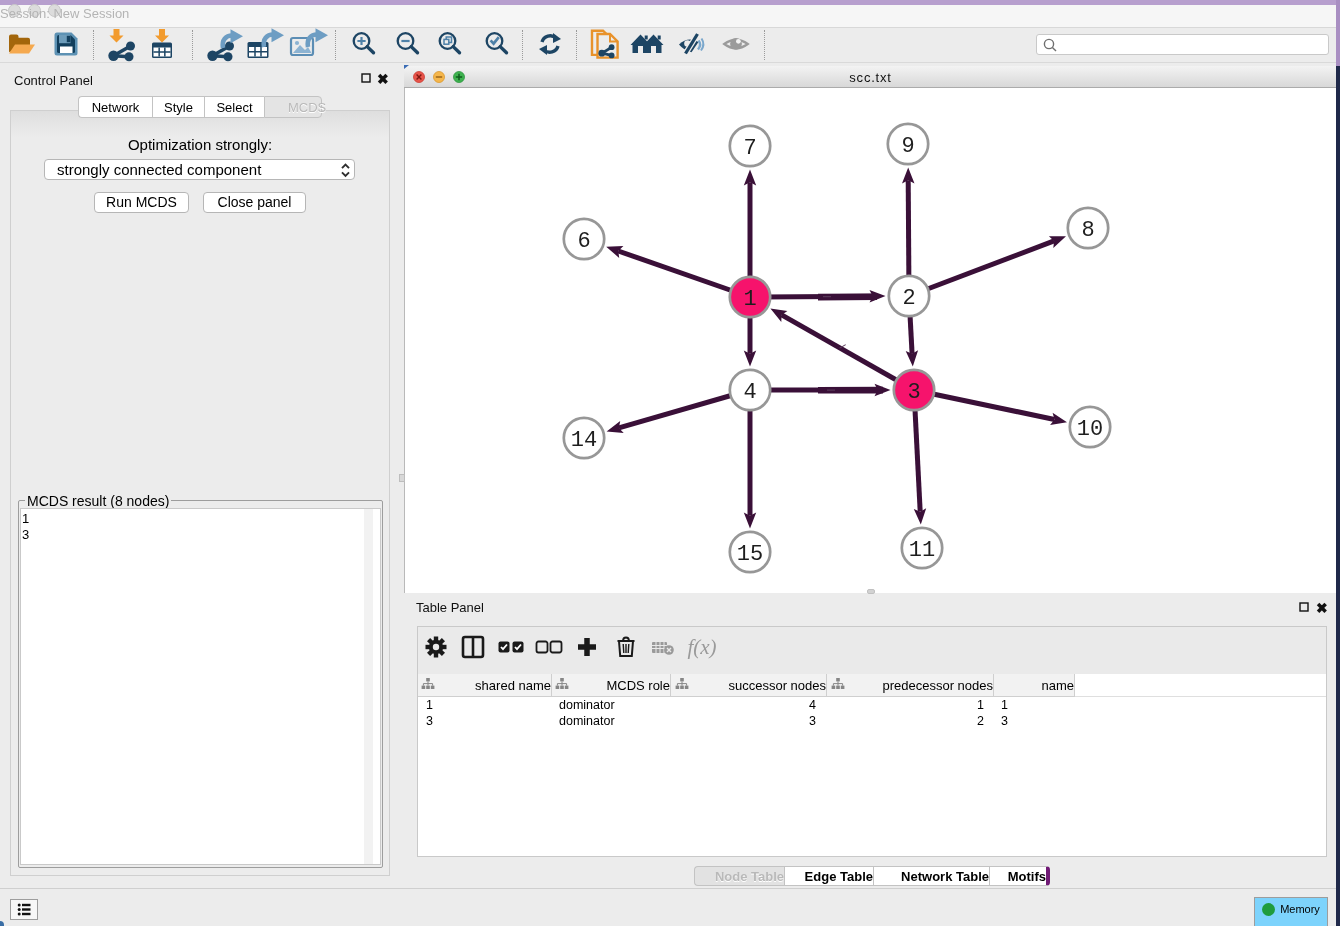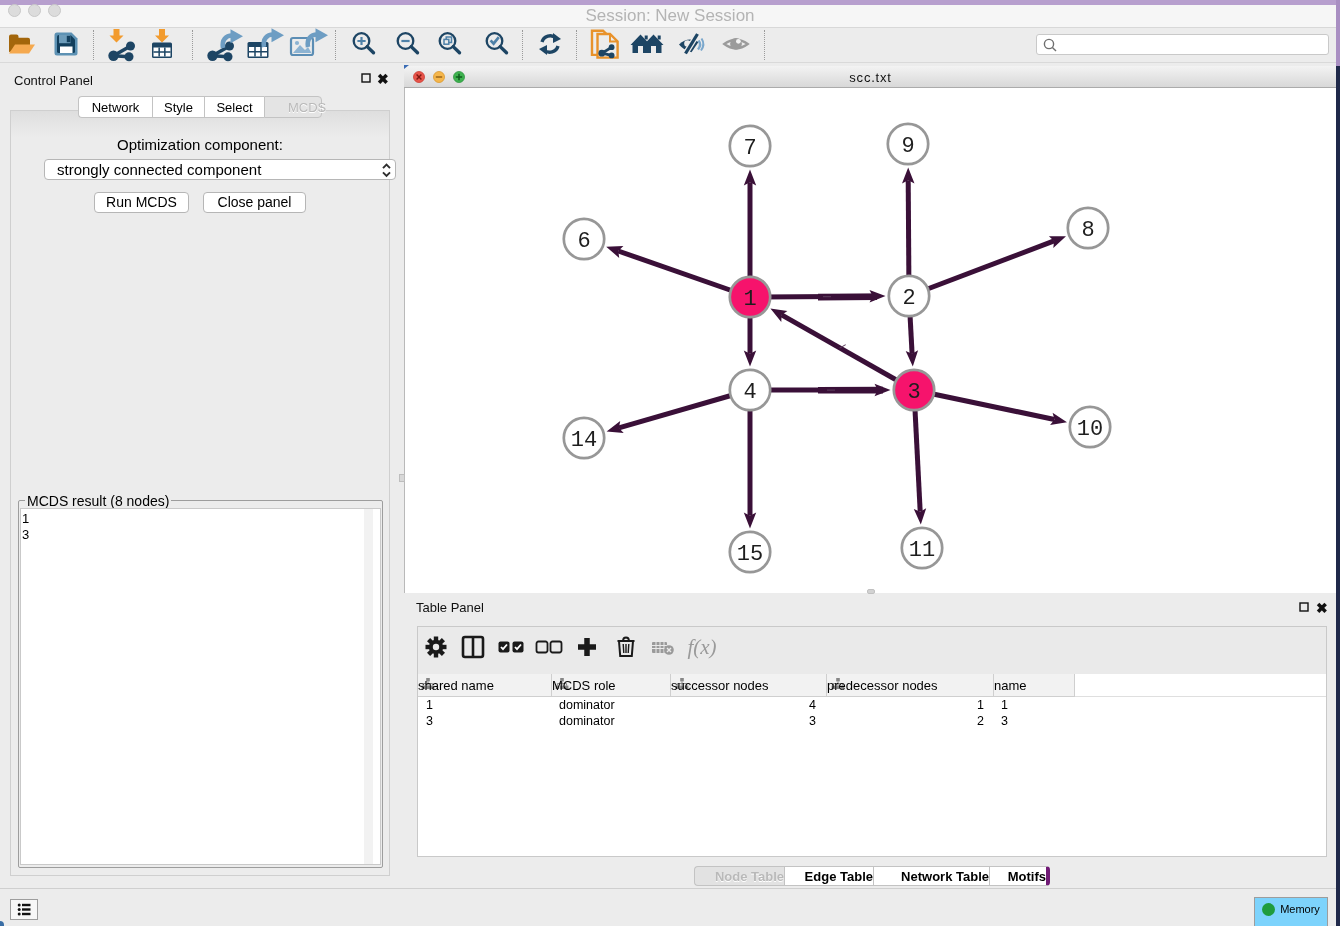--- a/index.html
+++ b/index.html
@@ -6,35 +6,35 @@
 html,body { width:1340px; height:926px; overflow:hidden; }
 body { font-family:"Liberation Sans", sans-serif; background:#ececec; position:relative; }
 .abs { position:absolute; }
 
 
 #purple { left:0; top:0; width:1340px; height:5px; background:#b79fce; }
 #rpurple { left:1336px; top:0px; width:4px; height:66px; background:#a98fc2; z-index:6; }
 #rdark { left:1336px; top:66px; width:4px; height:860px; background:#20294a; z-index:6; }
 #titlebar { left:0; top:5px; width:1340px; height:23px; background:#f6f6f6; border-bottom:1px solid #d8d8d8; }
 .tl { width:13px; height:13px; border-radius:50%; background:#dcdcdc; border:1px solid #c8c8c8; top:4px; }
-#title { width:1340px; text-align:center; top:6px; color:#b4b4b4; font-size:17px; }
+#title { width:1340px; top:6px; color:#b4b4b4; font-size:13px; }
 #toolbar { left:0; top:28px; width:1340px; height:35px; background:#ececec; border-bottom:1px solid #d9d9d9; }
 .tsep { top:30px; width:0; height:30px; border-left:1px dotted #9a9a9a; }
 #search { left:1036px; top:34px; width:293px; height:21px; background:#fff; border:1px solid #c9c9c9; border-radius:3px; }
 #search svg { position:absolute; left:6px; top:3px; }
 
 
 #cp-title { left:14px; top:73px; font-size:13px; color:#111; }
 #cp-sq { left:361px; top:73px; }
 #cp-x { left:377px; top:71px; font-size:14px; font-weight:bold; color:#111; }
 .tab { position:absolute; top:96px; height:22px; z-index:3; background:#fff; border:1px solid #c3c3c3; border-right:none; font-size:13px; text-align:center; line-height:21px; color:#000; }
 #tab-mcds { background:#e4e4e4; color:#b9b9b9; border-right:1px solid #c3c3c3; border-radius:0 4px 4px 0; text-shadow:0 1px 0 #fff; }
 #cp-body { left:10px; top:110px; width:380px; height:766px; background:linear-gradient(#dedede, #ececec 26px); border:1px solid #cfcfcf; }
 #opt-label { left:0px; top:136px; width:400px; text-align:center; font-size:15px; color:#000; }
-#combo { left:44px; top:159px; width:352px; height:21px; background:#fff; border:1px solid #b6b6b6; border-radius:4px; font-size:15px; line-height:20px; padding-left:12px; color:#000; }
+#combo { left:44px; top:159px; width:311px; height:21px; background:#fff; border:1px solid #b6b6b6; border-radius:4px; font-size:15px; line-height:20px; padding-left:12px; color:#000; }
 .btn { position:absolute; height:21px; background:#fff; border:1px solid #b6b6b6; border-radius:4px; font-size:14px; text-align:center; line-height:19px; color:#000; }
 #fieldset { left:18px; top:500px; width:365px; height:368px; border:1px solid #9d9d9d; border-radius:2px; }
 #fs-legend { left:25px; top:493px; font-size:14px; background:#ececec; padding:0 2px; color:#000; }
 #fs-white { left:20px; top:508px; width:361px; height:357px; background:#fff; border:1px solid #c9c9c9; }
 #fs-scroll { left:364px; top:509px; width:9px; height:355px; background:#f2f2f2; }
 #fs-text { left:22px; top:511px; font-size:13px; line-height:16px; color:#000; }
 
 
 #netwin { left:404px; top:66px; width:932px; height:527px; background:#fff; border-left:1px solid #b9b9b9; }
 #net-titlebar { left:404px; top:66px; width:932px; height:22px; background:linear-gradient(#f3f3f3,#d8d8d8); border-bottom:1px solid #ababab; }
@@ -42,21 +42,21 @@
 
 
 #tp { left:405px; top:593px; width:931px; height:295px; background:#ececec; }
 #tp-title { left:416px; top:600px; font-size:13px; color:#111; }
 #tp-sq { left:1299px; top:602px; }
 #tp-x { left:1316px; top:600px; font-size:14px; font-weight:bold; color:#111; }
 #tbl-outer { left:417px; top:626px; width:910px; height:231px; background:#fff; border:1px solid #c9c9c9; }
 #tbl-toolbar { left:418px; top:627px; width:908px; height:47px; background:#eaeaea; }
 #tbl-header { left:418px; top:674px; width:657px; height:23px; background:#f2f2f2; border-bottom:1px solid #cfcfcf; }
 #tbl-header2 { left:1075px; top:674px; width:251px; height:23px; border-bottom:1px solid #dfdfdf; }
-.hcell { position:absolute; top:674px; height:23px; border-right:1px solid #cfcfcf; font-size:13px; text-align:left; line-height:23px; color:#000; }
+.hcell { position:absolute; top:674px; height:23px; border-right:1px solid #cfcfcf; font-size:13px; text-align:right; line-height:23px; color:#000; }
 .trow { position:absolute; font-size:12.5px; color:#000; height:17px; line-height:17px; }
 
 .btab { position:absolute; top:866px; height:20px; background:#fff; border:1px solid #c3c3c3; border-right:none; font-size:13px; font-weight:bold; text-align:right; line-height:19px; color:#000; }
 
 
 #statusbar { left:0; top:888px; width:1336px; height:38px; background:#ececec; border-top:1px solid #cfcfcf; }
 #listbtn { left:10px; top:899px; width:28px; height:21px; background:#f7f7f7; border:1px solid #9d9d9d; }
 #membtn { left:1254px; top:897px; width:74px; height:40px; background:#7dd3fc; border:1px solid #9d9d9d; font-size:11px; line-height:22px; text-align:center; color:#000; }
 </style>
 </head>
@@ -214,21 +214,21 @@
 <div class="abs" id="cp-title">Control Panel</div>
 <svg class="abs" id="cp-sq" width="11" height="11">
     <rect x="1" y="1" width="8" height="8" fill="none" stroke="#111" stroke-width="1.4"></rect>
   </svg>
 <div class="abs" id="cp-x">✖</div>
 <div class="abs tab" style="left:78px; width:74px; border-radius:4px 0 0 4px;">Network</div>
 <div class="abs tab" style="left:152px; width:52px;">Style</div>
 <div class="abs tab" style="left:204px; width:60px;">Select</div>
 <div class="abs tab" id="tab-mcds" style="left:264px; width:58px;padding-left:23px;">MCDS</div>
 <div class="abs" id="cp-body"></div>
-<div class="abs" id="opt-label">Optimization component:</div>
+<div class="abs" id="opt-label">Optimization strongly:</div>
 <div class="abs" id="combo">strongly connected component
 <svg style="position:absolute; right:4px; top:3px;" width="9" height="15" viewBox="0 0 9 15">
       <path d="M1 5.2 L4.5 1.6 L8 5.2" fill="none" stroke="#2e2e2e" stroke-width="1.9"></path>
       <path d="M1 9.4 L4.5 13 L8 9.4" fill="none" stroke="#2e2e2e" stroke-width="1.9"></path>
     </svg>
 </div>
 <div class="abs btn" style="left:94px; top:192px; width:95px;">Run MCDS</div>
 <div class="abs btn" style="left:203px; top:192px; width:103px;">Close panel</div>
 <div class="abs" id="fieldset"></div>
 <div class="abs" id="fs-legend">MCDS result (8 nodes)</div>

